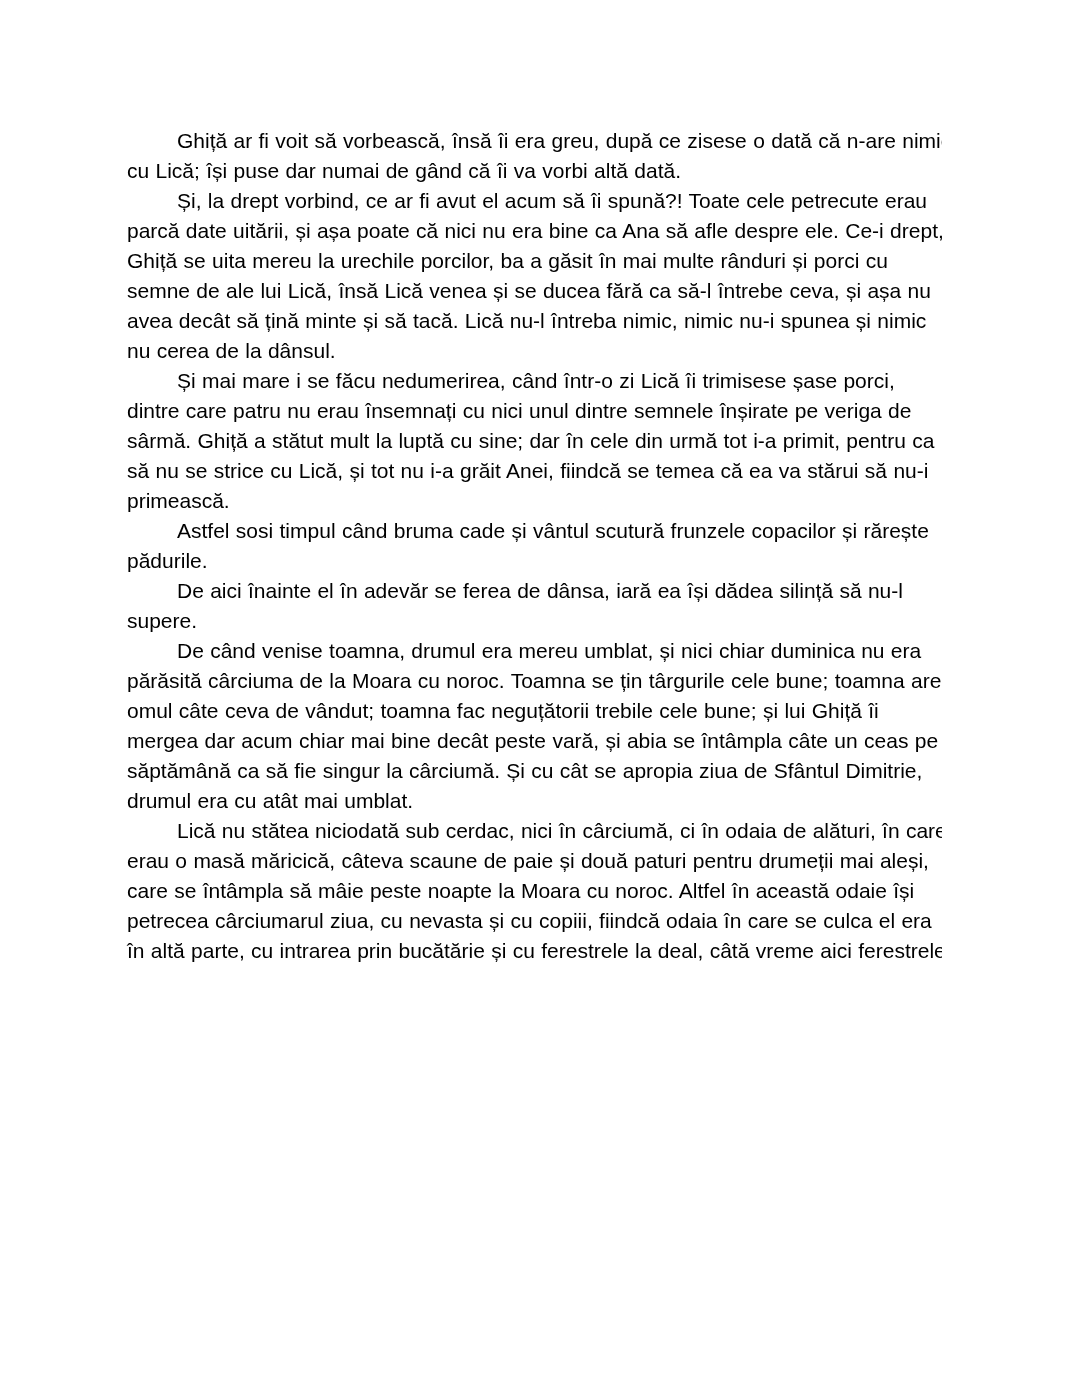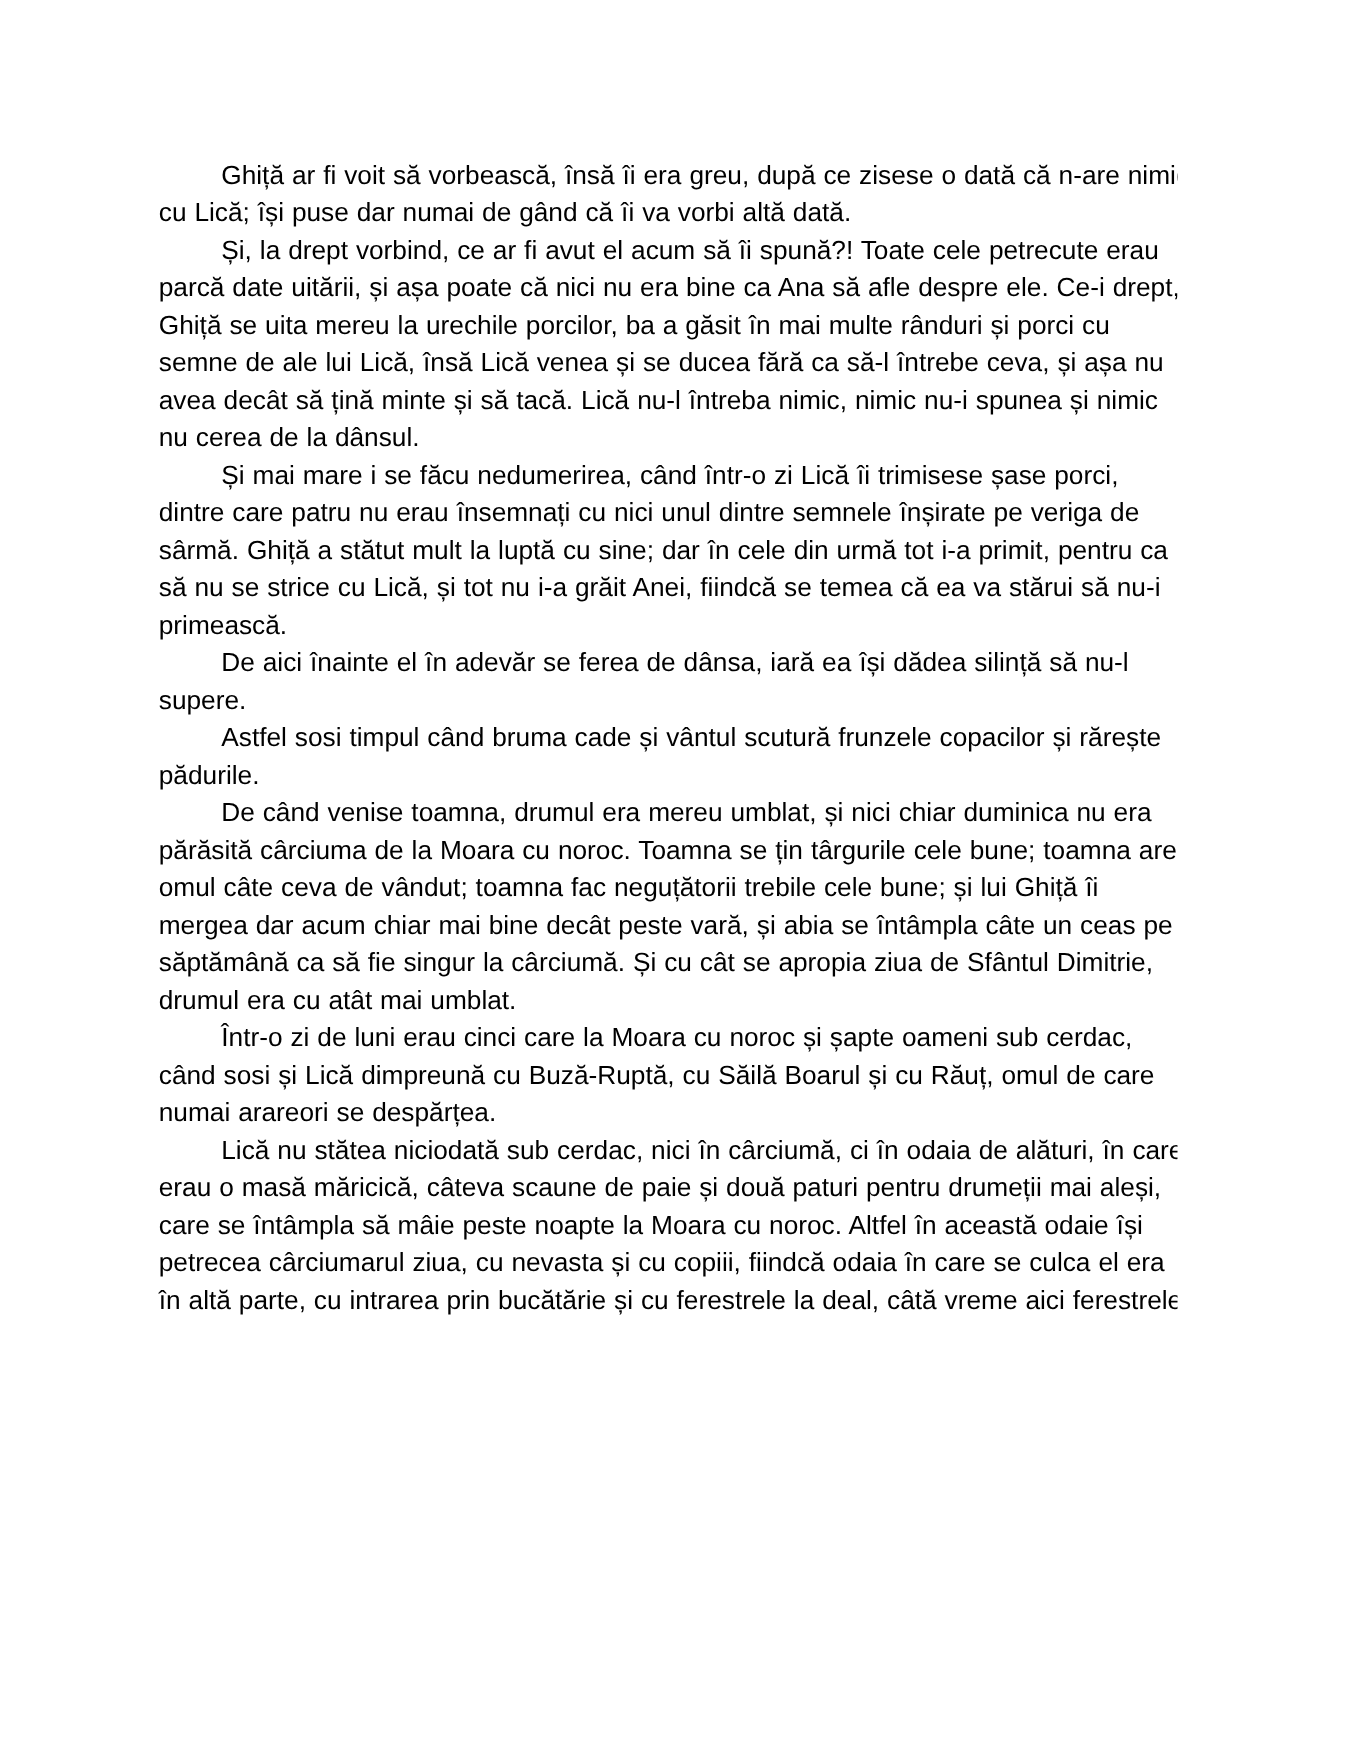--- a/index.html
+++ b/index.html
@@ -33,19 +33,18 @@
   }
 </style>
 </head>
 <body>
 
 <div class="page">
   <div class="text-block">
     <p>Ghiță ar fi voit să vorbească, însă îi era greu, după ce zisese o dată că n-are nimic cu Lică; își puse dar numai de gând că îi va vorbi altă dată.</p>
     <p>Și, la drept vorbind, ce ar fi avut el acum să îi spună?! Toate cele petrecute erau parcă date uitării, și așa poate că nici nu era bine ca Ana să afle despre ele. Ce-i drept, Ghiță se uita mereu la urechile porcilor, ba a găsit în mai multe rânduri și porci cu semne de ale lui Lică, însă Lică venea și se ducea fără ca să-l întrebe ceva, și așa nu avea decât să țină minte și să tacă. Lică nu-l întreba nimic, nimic nu-i spunea și nimic nu cerea de la dânsul.</p>
     <p>Și mai mare i se făcu nedumerirea, când într-o zi Lică îi trimisese șase porci, dintre care patru nu erau însemnați cu nici unul dintre semnele înșirate pe veriga de sârmă. Ghiță a stătut mult la luptă cu sine; dar în cele din urmă tot i-a primit, pentru ca să nu se strice cu Lică, și tot nu i-a grăit Anei, fiindcă se temea că ea va stărui să nu-i primească.</p>
+    <p>Astfel sosi timpul când bruma cade și vântul scutură frunzele copacilor și rărește pădurile.</p>
     <p>De aici înainte el în adevăr se ferea de dânsa, iară ea își dădea silință să nu-l supere.</p>
-    <p>Astfel sosi timpul când bruma cade și vântul scutură frunzele copacilor și rărește pădurile.</p>
     <p>De când venise toamna, drumul era mereu umblat, și nici chiar duminica nu era părăsită cârciuma de la Moara cu noroc. Toamna se țin târgurile cele bune; toamna are omul câte ceva de vândut; toamna fac neguțătorii trebile cele bune; și lui Ghiță îi mergea dar acum chiar mai bine decât peste vară, și abia se întâmpla câte un ceas pe săptămână ca să fie singur la cârciumă. Și cu cât se apropia ziua de Sfântul Dimitrie, drumul era cu atât mai umblat.</p>
-    <p>Într-o zi de luni erau cinci care la Moara cu noroc și șapte oameni sub cerdac, când sosi și Lică dimpreună cu Buză-Ruptă, cu Săilă Boarul și cu Răuț, omul de care numai arareori se despărțea.</p>
     <p>Lică nu stătea niciodată sub cerdac, nici în cârciumă, ci în odaia de alături, în care erau o masă măricică, câteva scaune de paie și două paturi pentru drumeții mai aleși, care se întâmpla să mâie peste noapte la Moara cu noroc. Altfel în această odaie își petrecea cârciumarul ziua, cu nevasta și cu copiii, fiindcă odaia în care se culca el era în altă parte, cu intrarea prin bucătărie și cu ferestrele la deal, câtă vreme aici ferestrele</p>
   </div>
 </div>
 
 </body></html>

